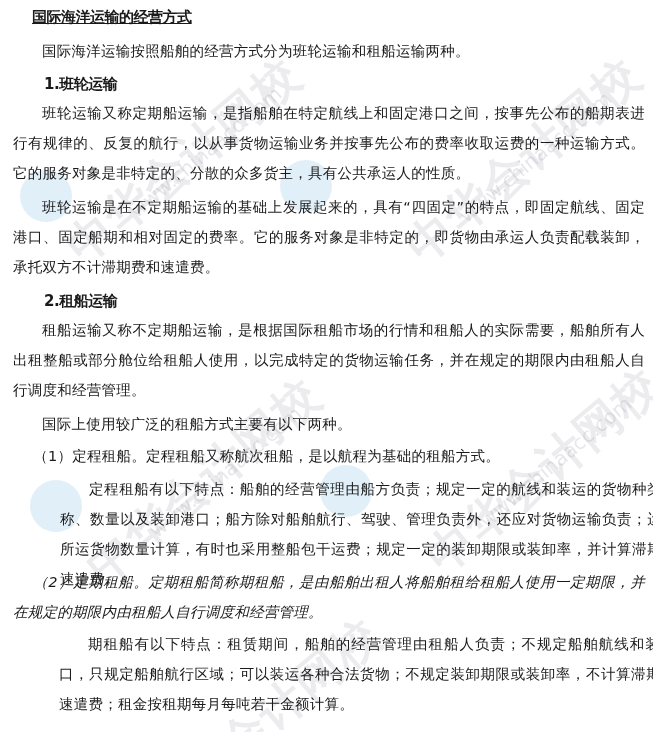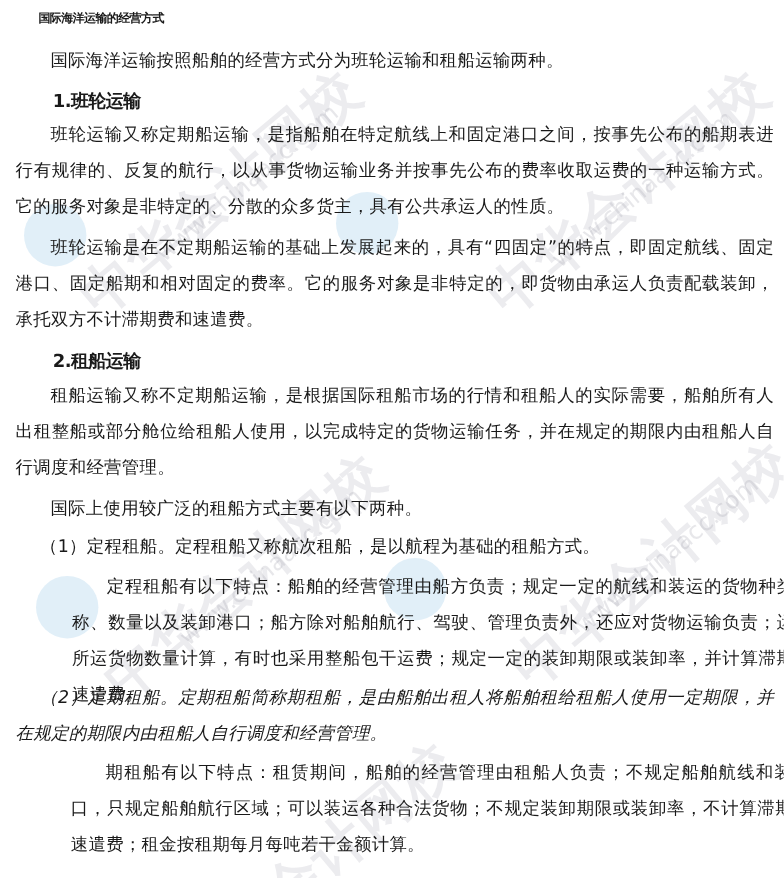--- a/index.html
+++ b/index.html
@@ -2,21 +2,21 @@
 <html><head>
 <meta charset="utf-8">
 <style>
   html, body { margin: 0; padding: 0; background: #ffffff; }
   body {
     width: 653px; height: 732px; overflow: hidden; position: relative;
     font-family: "DejaVu Sans", "Liberation Sans", sans-serif;
     color: #1a1a1a;
   }
   .page { position: relative; padding: 0 10px 0 13px; z-index: 2; }
-  .title { font-weight: bold; font-size: 10px; position: absolute; left: 32px; top: 8px; letter-spacing: -0.5px; }
+  .title { font-weight: bold; font-size: 15px; position: absolute; left: 32px; top: 8px; letter-spacing: -0.5px; text-decoration: underline; }
   .para { position: absolute; left: 13px; width: 632px; font-size: 14.5px; line-height: 30px; text-align: justify; text-indent: 2em; letter-spacing: 0.25px; }
   .h2 { position: absolute; left: 44px; font-weight: bold; font-size: 15px; letter-spacing: -0.5px; }
   .wm { position: absolute; z-index: 1; pointer-events: none; transform: rotate(-40deg); }
   .wm-cn { font-size: 46px; font-weight: bold; color: rgba(170,170,180,0.22); letter-spacing: 2px; white-space: nowrap; }
   .wm-url { font-size: 20px; color: rgba(160,160,170,0.25); white-space: nowrap; }
   .wm-logo { position: absolute; z-index: 1; width: 52px; height: 52px; border-radius: 50%; background: rgba(120,180,225,0.22); }
 </style>
 </head>
 <body>
 

